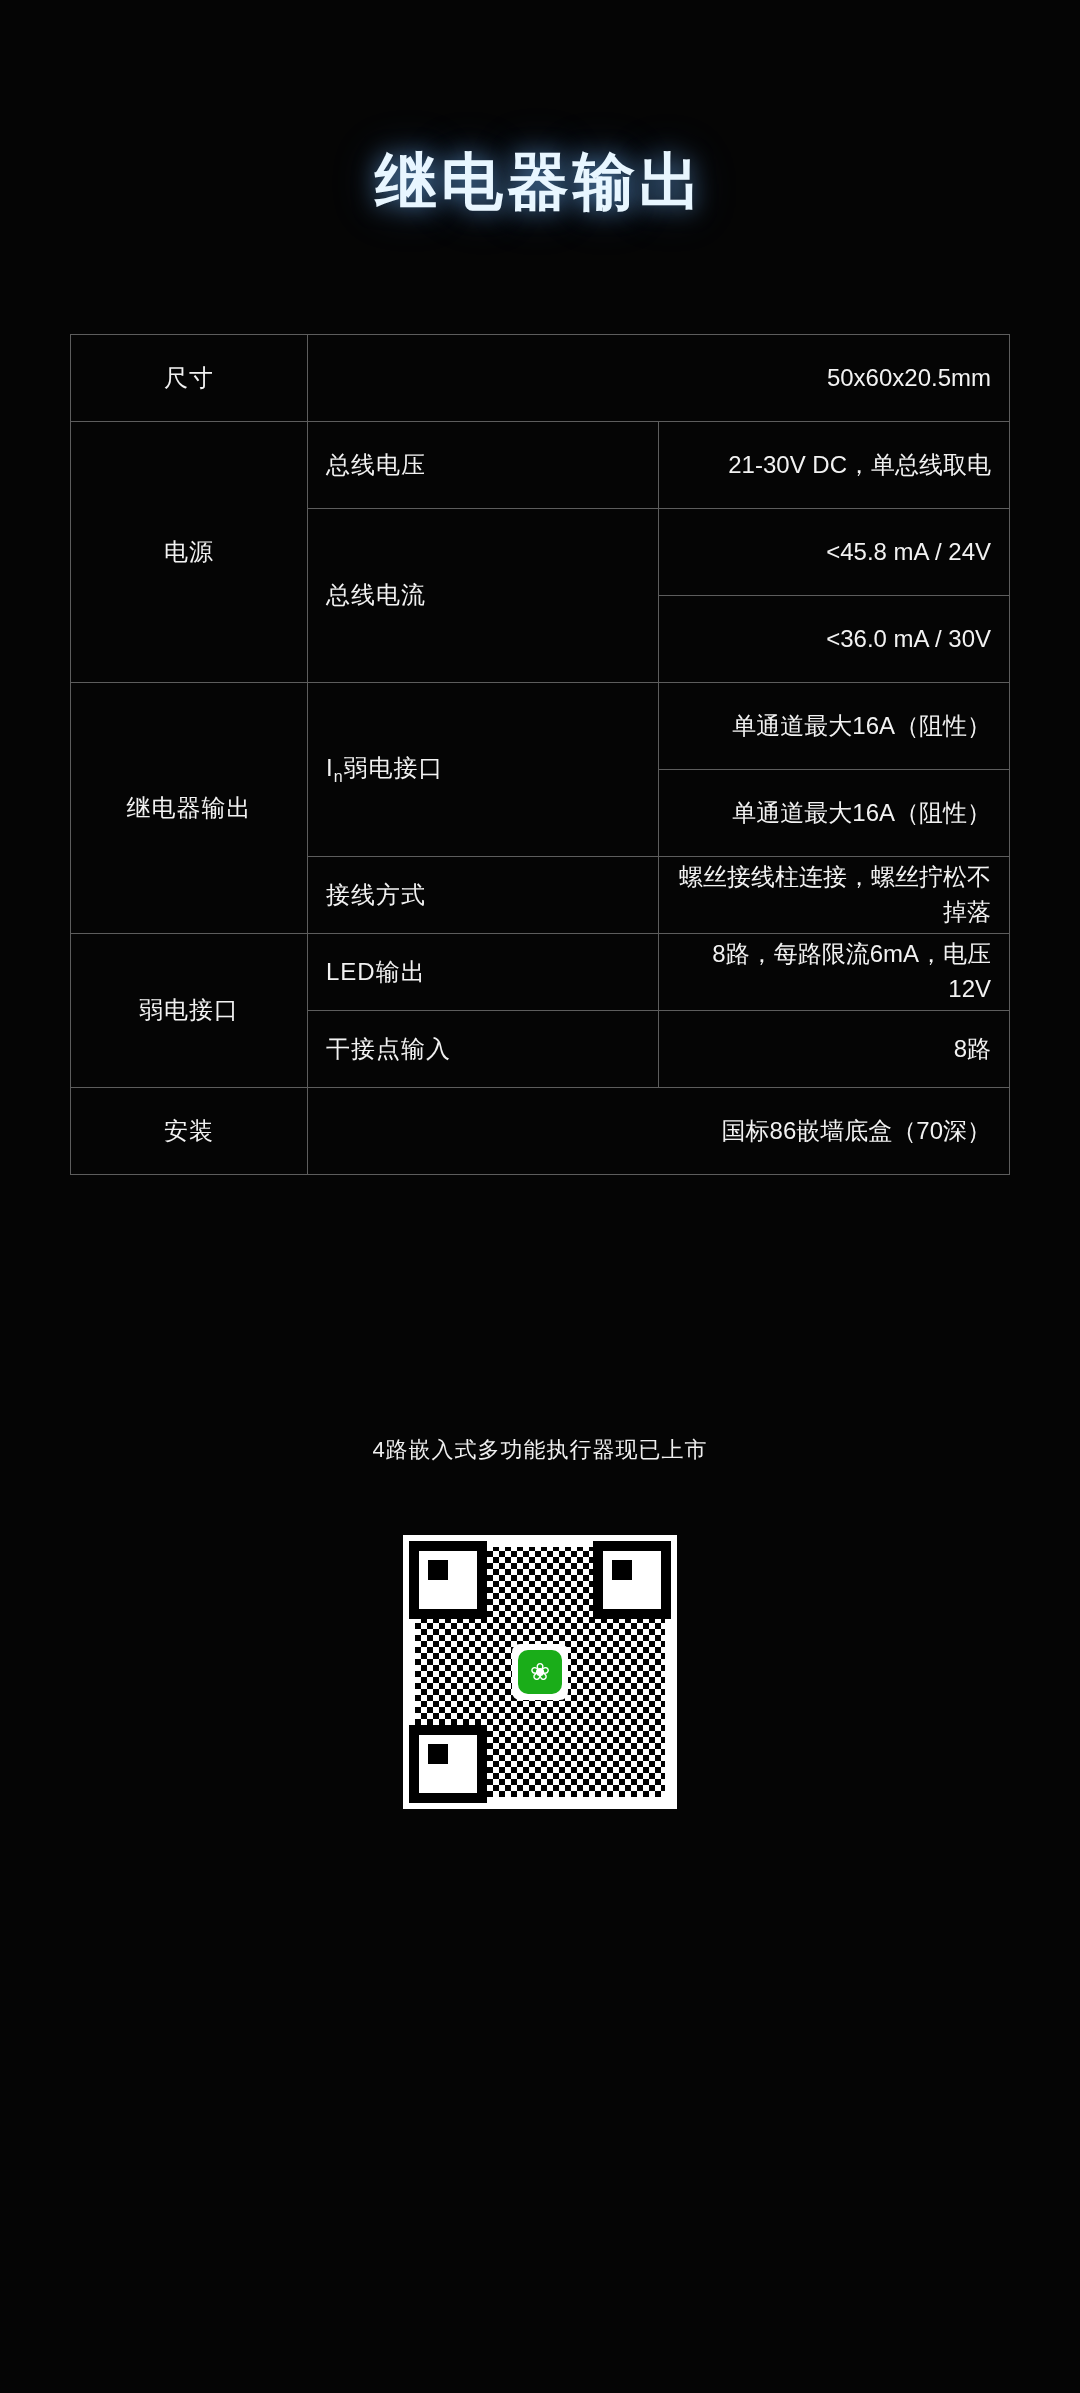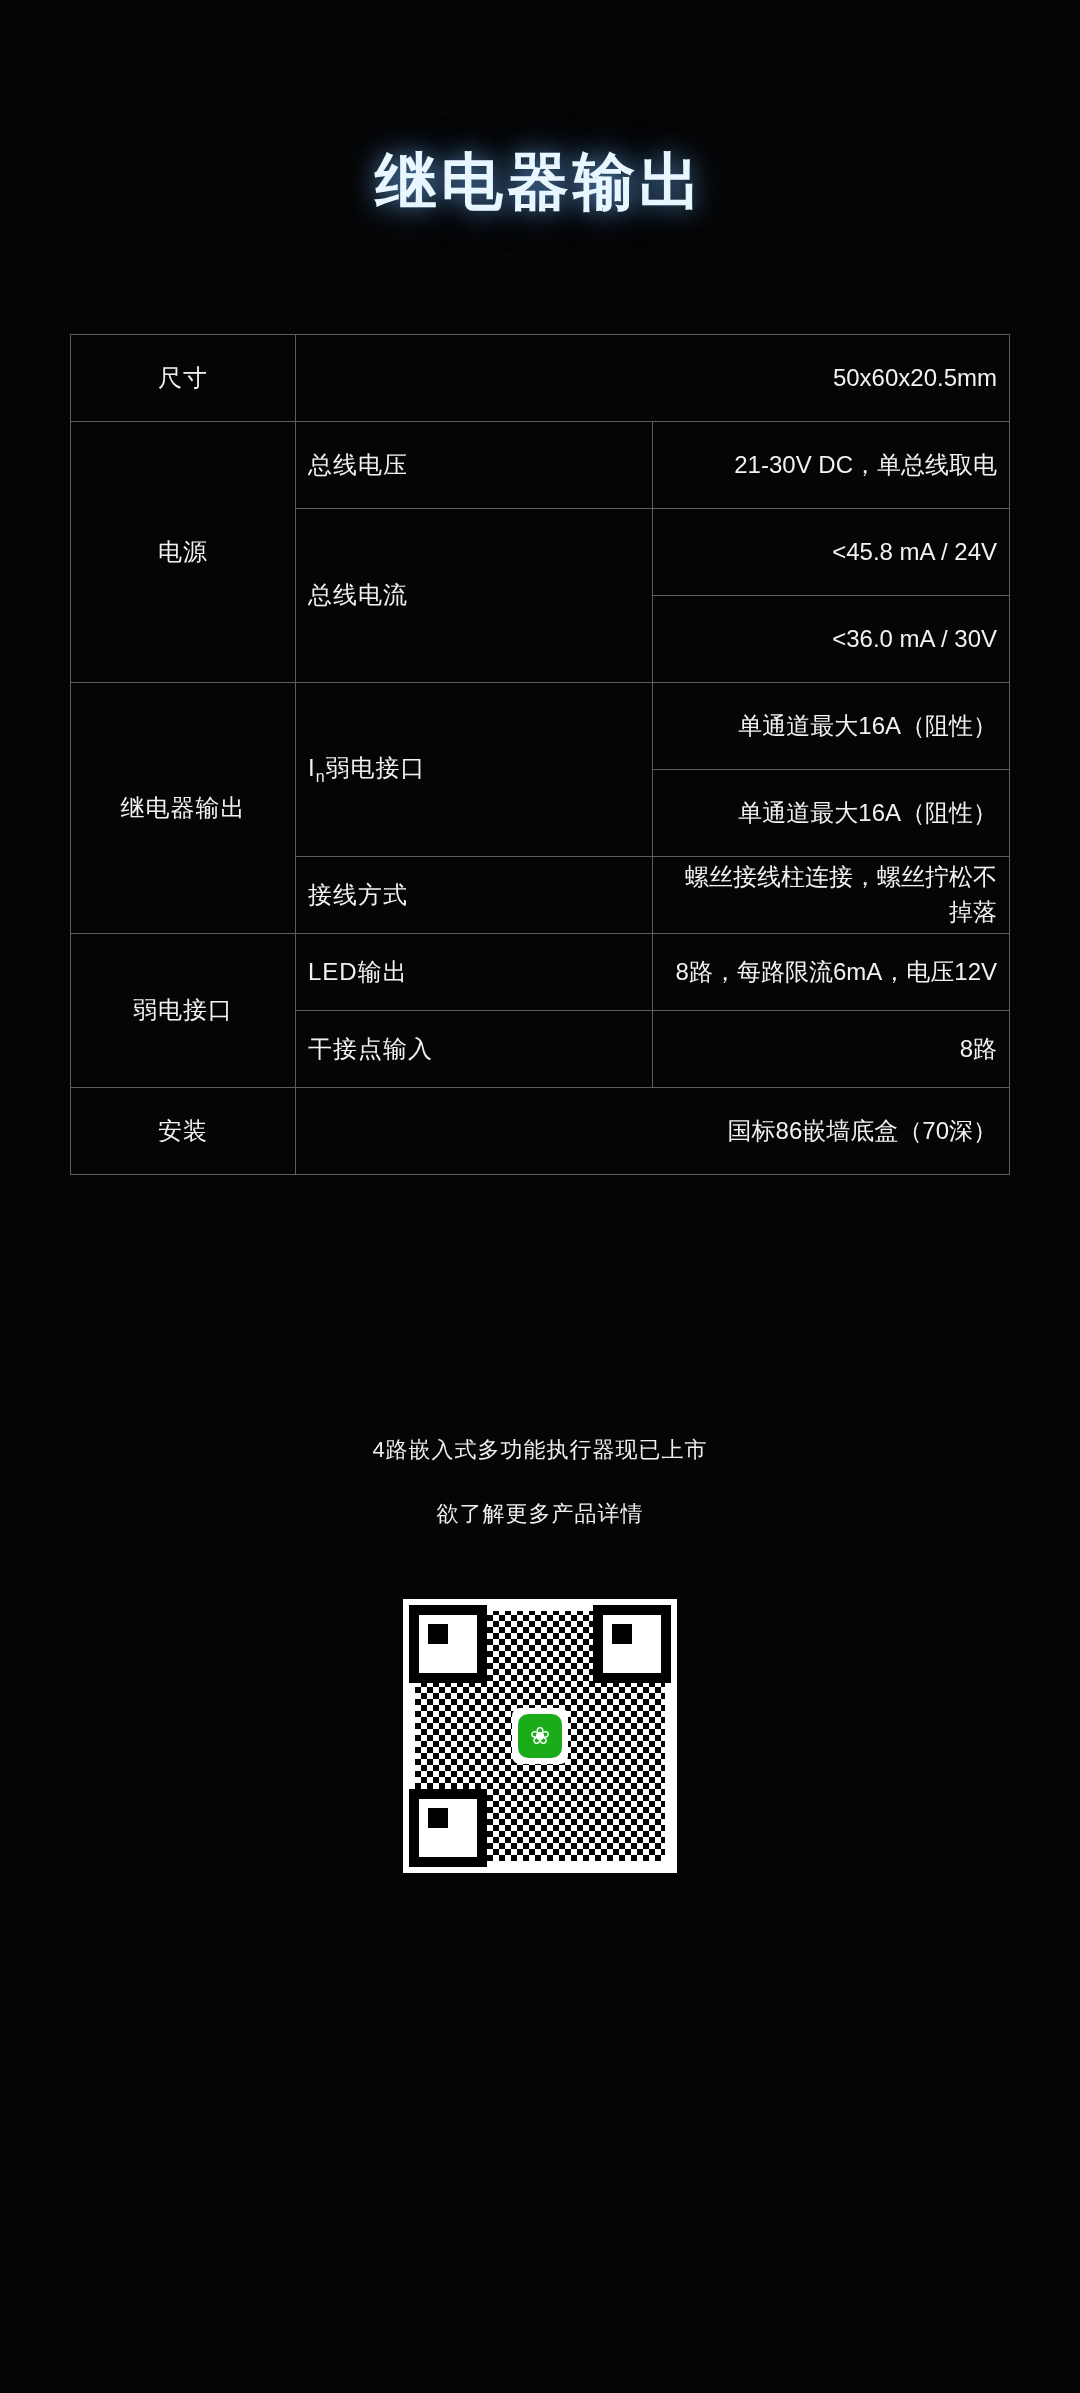--- a/index.html
+++ b/index.html
@@ -41,21 +41,21 @@
   table.spec {
     border-collapse: collapse;
     width: 100%;
     table-layout: fixed;
   }
   table.spec td {
     border: 1px solid #5d5d5d;
     color: #f2f2f2;
     font-size: 24px;
     line-height: 1.45;
-    padding: 0 12px;
+    padding: 0 18px;
     vertical-align: middle;
   }
   td.lv1 {
     width: 200px;
     text-align: center;
     font-size: 26px;
     letter-spacing: 1px;
   }
   td.lv2 {
     width: 200px;
@@ -207,21 +207,20 @@
         <tr>
           <td class="lv1 h-tall">安装</td>
           <td class="val h-tall" colspan="2">国标86嵌墙底盒（70深）</td>
         </tr>
       </tbody>
     </table>
   </div>
 
   <div class="footer-msgs">
     <div>4路嵌入式多功能执行器现已上市</div>
-    <div>欲了解更多产品详情</div>
   </div>
 
   <div class="qr-area">
     <div class="qr-box">
       <div class="qr-canvas"></div>
       <div class="finder f-tl"></div>
       <div class="finder f-tr"></div>
       <div class="finder f-bl"></div>
       <div class="qr-logo">
         <div class="wc">❀</div>

